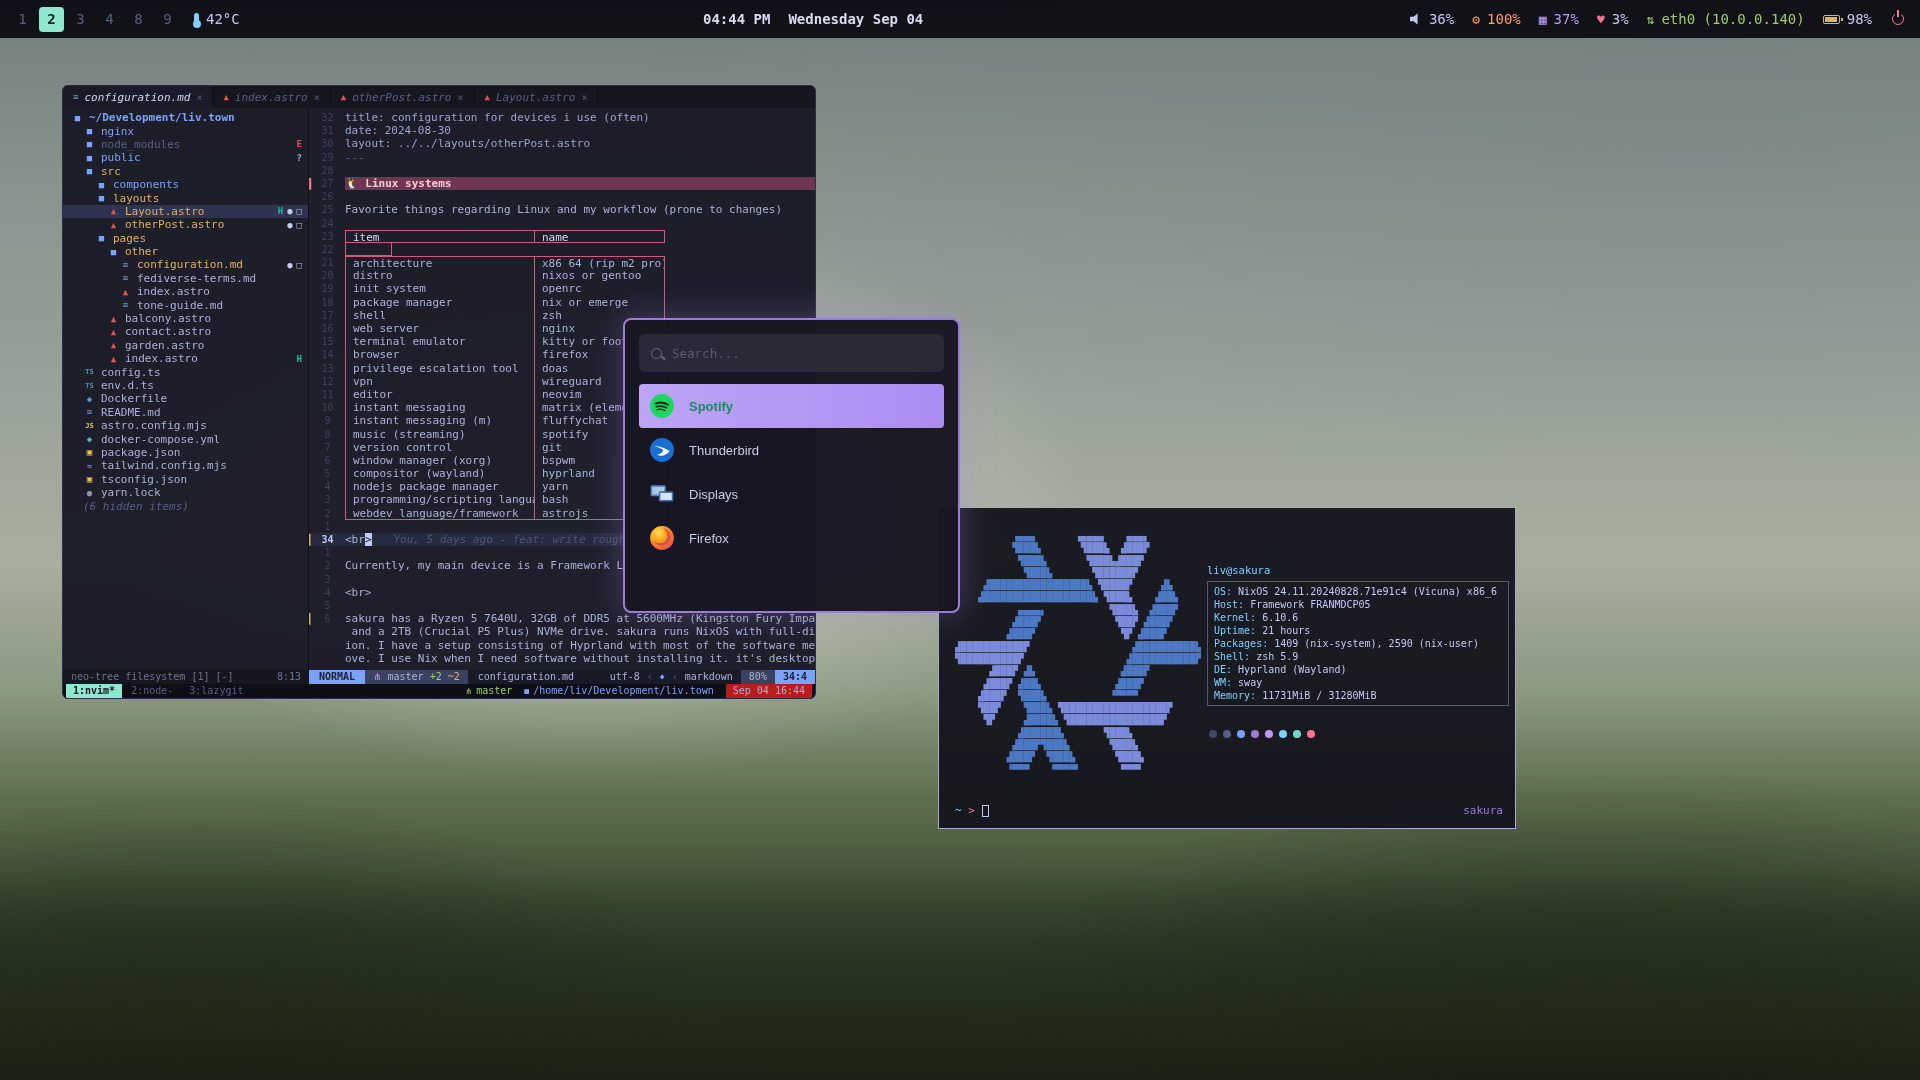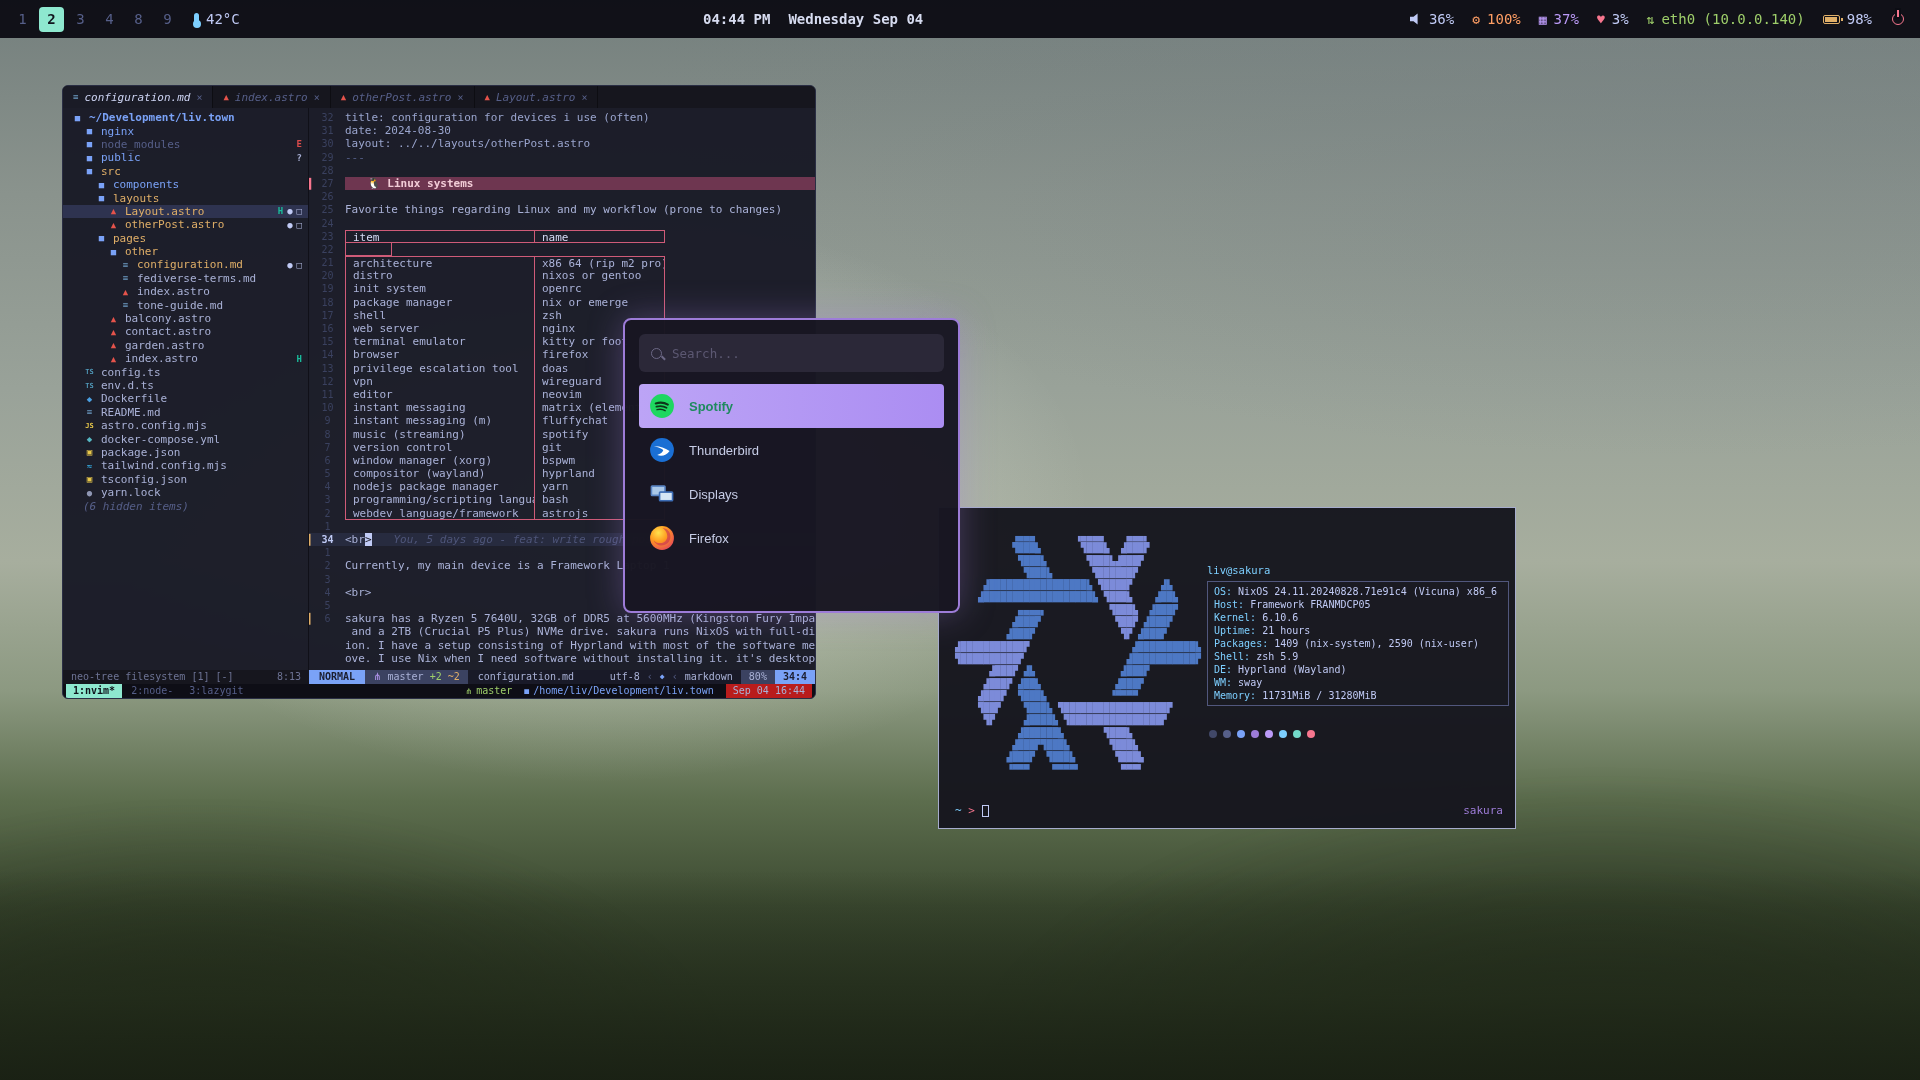--- a/index.html
+++ b/index.html
@@ -64,21 +64,21 @@
 
   .editor{flex:1;padding-top:3px;overflow:hidden;font-size:11px;line-height:13.2px;color:#aab2d8}
   .eline{display:flex;height:13.2px;align-items:stretch}
   .eline.curline{background:#272b3f}
   .esign{width:10px;flex:none;font-size:10px;line-height:13.2px}
   .enum{width:26px;flex:none;text-align:center;padding-right:9px;color:#3a415f;font-size:10px;line-height:13.2px}
   .enum.curnum{color:#c0caf5;font-weight:bold}
   .etxt{white-space:pre;line-height:13.2px}
   .etxt.fm{color:#9aa5ce}
   .etxt.delim{color:#565f89}
-  .h1bar{flex:1;background:#6e3650;color:#f2ccd7;padding-left:22px;font-weight:bold}
+  .h1bar{flex:1;background:#6e3650;color:#f2ccd7;padding-left:0;font-weight:bold}
   .cblock{background:#c0caf5;color:#16161e}
   .blame{color:#4e5579;font-style:italic;margin-left:22px;line-height:13.2px}
   .cells{display:flex;height:100%}
   .cell{padding-left:7px;white-space:pre;overflow:hidden;line-height:13px}
   .c1{width:190px;border-left:1px solid #cf5b78;border-right:1px solid #cf5b78}
   .c2{width:130px;border-right:1px solid #cf5b78}
   .thead .cell{border-top:1px solid #cf5b78;border-bottom:1px solid #cf5b78;color:#d5dbf5}
   .tfirst .cell{border-top:1px solid #cf5b78}
   .tlast .cell{border-bottom:1px solid #cf5b78}
   .tstub{width:47px;height:100%;border:1px solid #cf5b78;border-top:none}

